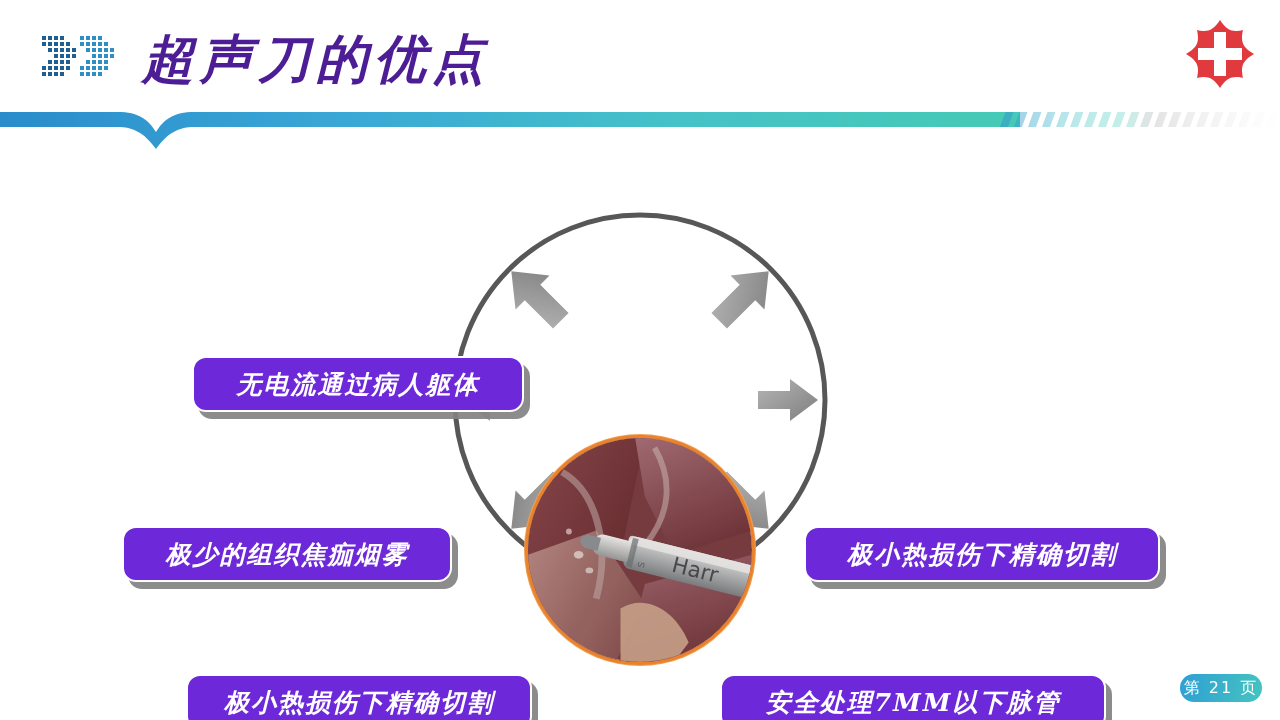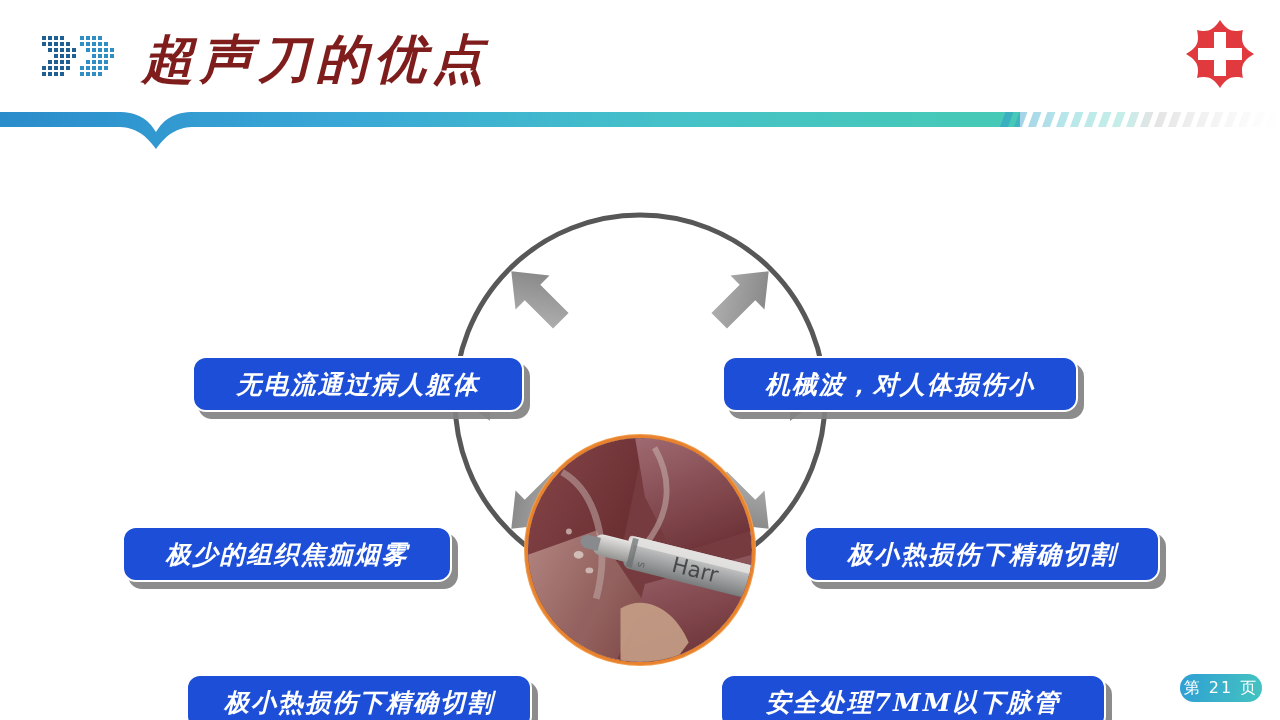--- a/index.html
+++ b/index.html
@@ -14,21 +14,21 @@
 
   
   .header{ position:absolute; left:0; top:0; width:1280px; height:150px; }
 
   .logo-dots{ position:absolute; left:40px; top:32px; width:78px; height:56px; }
 
   .page-title{
     position:absolute; left:142px; top:24px;
     font-family:"DejaVu Serif","Liberation Serif",serif;
     font-size:52px; font-weight:700; font-style:italic;
-    letter-spacing:6px; color:#7f1d1d; white-space:nowrap;
+    letter-spacing:6px; color:#4c1d95; white-space:nowrap;
     line-height:70px;
   }
 
   .hospital-logo{ position:absolute; right:24px; top:18px; width:72px; height:72px; }
 
   .header-band{ position:absolute; left:0; top:105px; width:1280px; height:48px; }
 
   
   .diagram{ position:absolute; left:0; top:150px; width:1280px; height:500px; }
   .diagram-svg{ position:absolute; left:0; top:0; width:1280px; height:500px; }
@@ -40,21 +40,21 @@
     box-shadow:0 0 0 2px #fff inset, 0 0 0 1px #f0a055;
     overflow:hidden;
     background:#6e3338;
   }
   .photo-inner{ position:absolute; inset:0; border-radius:50%; overflow:hidden; }
   .photo-svg{ width:100%; height:100%; display:block; }
 
   
   .box{
     position:absolute;
-    background:#1d4ed8;
+    background:#6d28d9;
     border:2px solid #ffffff;
     border-radius:14px;
     box-shadow:6px 7px 0 0 rgba(130,130,130,0.92);
     display:flex; align-items:center; justify-content:center;
     color:#ffffff;
     font-family:"DejaVu Serif","Liberation Serif",serif;
     font-weight:700; font-style:italic;
     font-size:25px; letter-spacing:2px;
     white-space:nowrap;
     height:56px;
@@ -298,23 +298,20 @@
           <path d="M0 0 H230 V230 H0 Z" fill="none"></path>
           <circle cx="115" cy="115" r="118" fill="none" stroke="#000" stroke-width="0"></circle>
           <rect width="230" height="230" fill="#3a0d10" opacity="0.06"></rect>
         </svg>
       </div>
     </div>
 
     <div class="box box-tl">
       <span>无电流通过病人躯体</span>
     </div>
-    <div class="box box-tr">
-      <span>机械波，对人体损伤小</span>
-    </div>
     <div class="box box-mr">
       <span>极小热损伤下精确切割</span>
     </div>
     <div class="box box-ml">
       <span>极少的组织焦痂烟雾</span>
     </div>
     <div class="box box-bl">
       <span>极小热损伤下精确切割</span>
     </div>
     <div class="box box-br">

